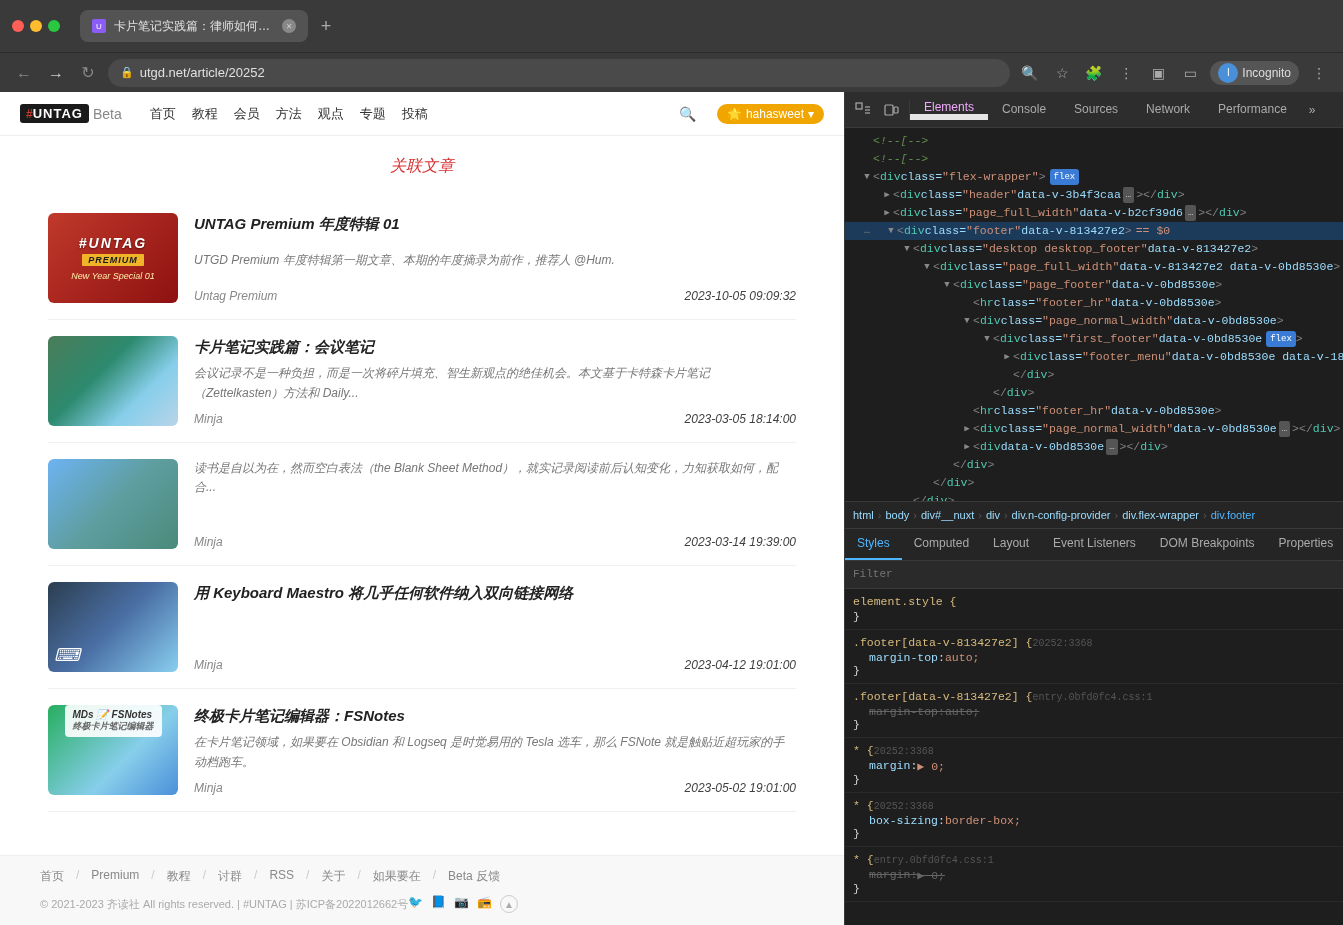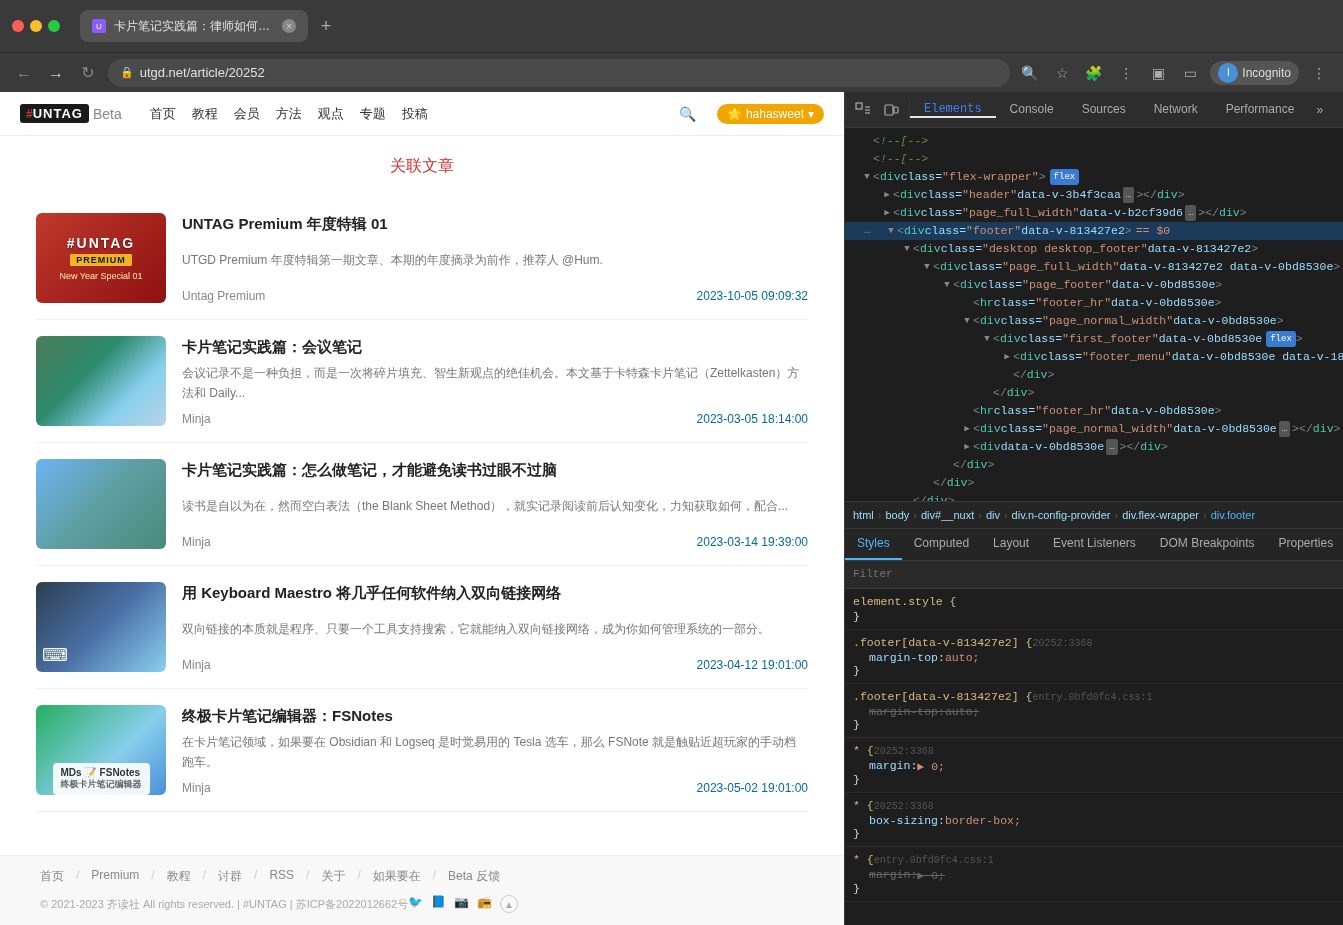--- a/index.html
+++ b/index.html
@@ -104,22 +104,23 @@
     .logo-beta { font-size: 14px; color: #888; }
     .nav-links { display: flex; gap: 16px; margin-left: 8px; }
     .nav-link { font-size: 13px; color: #333; cursor: pointer; }
     .search-icon-nav { margin-left: auto; color: #555; font-size: 14px; cursor: pointer; }
     .user-btn { display: flex; align-items: center; gap: 4px; background: #f0a500; border-radius: 12px; padding: 3px 10px; font-size: 12px; color: white; cursor: pointer; }
 
     
     .articles-section {
       flex: 1;
       overflow-y: auto;
-      padding: 0 36px;
+      padding: 0 48px;
       background: white;
+      font-style: italic;
     }
     .section-title {
       font-size: 16px;
       color: #d63031;
       text-align: center;
       padding: 20px 0;
       font-weight: 500;
     }
     .article-list { display: flex; flex-direction: column; gap: 0; }
     .article-item {
@@ -134,21 +135,21 @@
       border-radius: 6px;
       flex-shrink: 0;
       overflow: hidden;
       position: relative;
     }
     .article-content { flex: 1; display: flex; flex-direction: column; justify-content: space-between; }
     .article-title { font-size: 15px; font-weight: 600; color: #222; margin-bottom: 6px; line-height: 1.4; }
     .article-excerpt { font-size: 12px; color: #777; line-height: 1.6; display: -webkit-box; -webkit-line-clamp: 2; -webkit-box-orient: vertical; overflow: hidden; }
     .article-meta { display: flex; justify-content: space-between; align-items: center; margin-top: 8px; }
     .article-author { font-size: 12px; color: #888; }
-    .article-date { font-size: 12px; color: #0369a1; }
+    .article-date { font-size: 12px; color: #404040; }
 
     
     .site-footer {
       background: #f8f8f8;
       border-top: 1px solid #eee;
       padding: 12px 40px;
       flex-shrink: 0;
     }
     .footer-links { display: flex; gap: 12px; font-size: 12px; color: #888; flex-wrap: wrap; }
     .footer-link { cursor: pointer; }
@@ -180,21 +181,21 @@
     .dt-tab {
       padding: 0 14px;
       display: flex;
       align-items: center;
       font-size: 12px;
       color: #aaa;
       cursor: pointer;
       border-bottom: 2px solid transparent;
       white-space: nowrap;
     }
-    .dt-tab.active { color: #3b82f6; border-bottom: 2px solid #e5e5e5; font-family: Liberation Mono, monospace; }
+    .dt-tab.active { color: #f0abfc; border-bottom: 6px solid #e5e5e5; }
     .dt-more { padding: 0 8px; color: #aaa; font-size: 12px; cursor: pointer; display: flex; align-items: center; }
     .devtools-icons-right { display: flex; align-items: center; padding: 0 8px; gap: 6px; margin-left: auto; }
 
     
     .dom-tree {
       flex: 1;
       overflow-y: auto;
       padding: 4px 0;
       font-family: 'Courier New', monospace;
       font-size: 11.5px;
@@ -411,48 +412,46 @@
               <span class="article-date">2023-03-05 18:14:00</span>
             </div>
           </div>
         </div>
 
         <div class="article-item">
           <div class="article-thumb">
             <div style="width:100%;height:100%;background:linear-gradient(135deg,#6db3f2 0%,#5e9ea0 50%,#4a8a7a 100%);"></div>
           </div>
           <div class="article-content">
-            <div class="article-title">卡片笔记实践篇：怎么做笔记，才能避免读书过眼不过脑</div>
             <div class="article-excerpt">读书是自以为在，然而空白表法（the Blank Sheet Method），就实记录阅读前后认知变化，力知获取如何，配合...</div>
             <div class="article-meta">
               <span class="article-author">Minja</span>
               <span class="article-date">2023-03-14 19:39:00</span>
             </div>
           </div>
         </div>
 
         <div class="article-item">
           <div class="article-thumb">
             <div style="width:100%;height:100%;background:linear-gradient(135deg,#2c3e50 0%,#4a6fa5 50%,#89cff0 100%);display:flex;align-items:flex-end;justify-content:flex-start;padding:6px;">
               <div style="color:white;font-size:18px;">⌨</div>
             </div>
           </div>
           <div class="article-content">
             <div class="article-title">用 Keyboard Maestro 将几乎任何软件纳入双向链接网络</div>
-            <div class="article-excerpt">双向链接的本质就是程序、只要一个工具支持搜索，它就能纳入双向链接网络，成为你如何管理系统的一部分。</div>
             <div class="article-meta">
               <span class="article-author">Minja</span>
               <span class="article-date">2023-04-12 19:01:00</span>
             </div>
           </div>
         </div>
 
         <div class="article-item">
           <div class="article-thumb">
-            <div style="width:100%;height:100%;background:linear-gradient(135deg,#27ae60 0%,#87ceeb 60%,#4a90d9 100%);display:flex;align-items:flex-end;justify-content:center;">
+            <div style="width:100%;height:100%;background:linear-gradient(135deg,#27ae60 0%,#87ceeb 60%,#4a90d9 100%);display:flex;align-items:flex-start;justify-content:center;">
               <div style="background:rgba(255,255,255,0.9);border-radius:4px;padding:4px 8px;font-size:10px;font-weight:bold;color:#333;">MDs 📝 FSNotes<br><span style="font-size:9px;color:#666;">终极卡片笔记编辑器</span></div>
             </div>
           </div>
           <div class="article-content">
             <div class="article-title">终极卡片笔记编辑器：FSNotes</div>
             <div class="article-excerpt">在卡片笔记领域，如果要在 Obsidian 和 Logseq 是时觉易用的 Tesla 选车，那么 FSNote 就是触贴近超玩家的手动档跑车。</div>
             <div class="article-meta">
               <span class="article-author">Minja</span>
               <span class="article-date">2023-05-02 19:01:00</span>
             </div>

